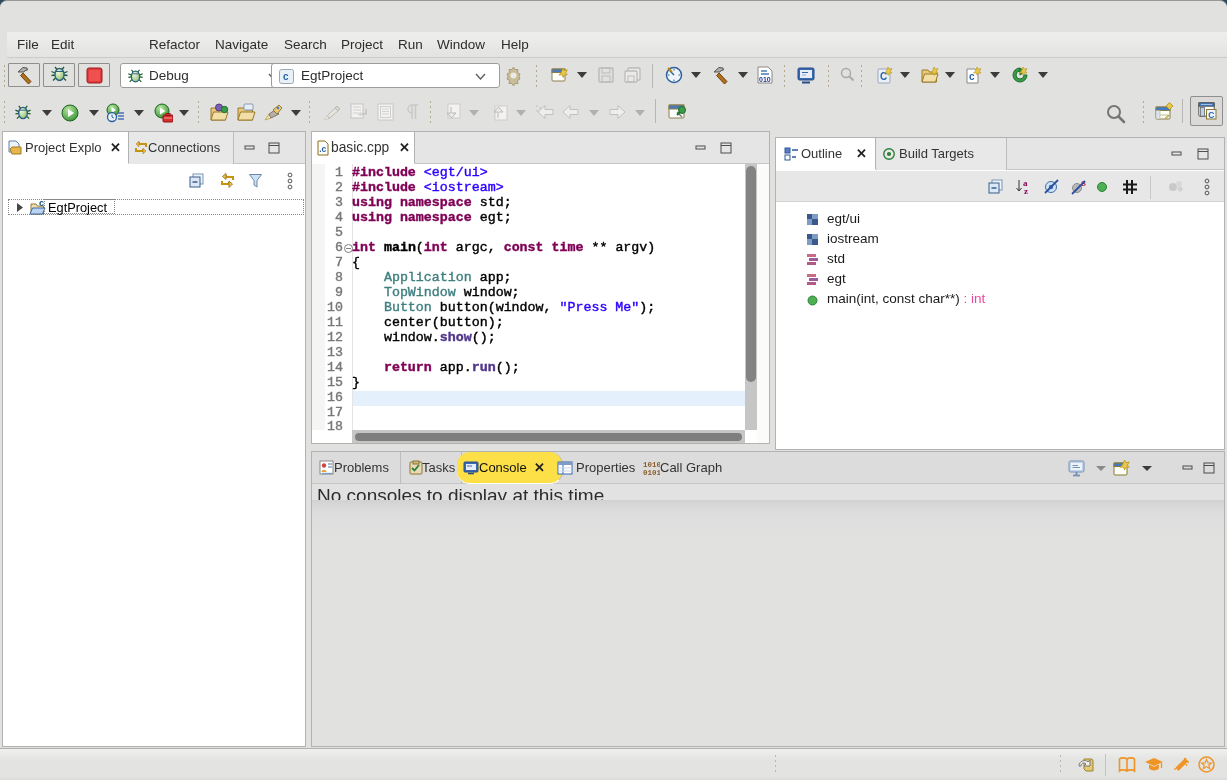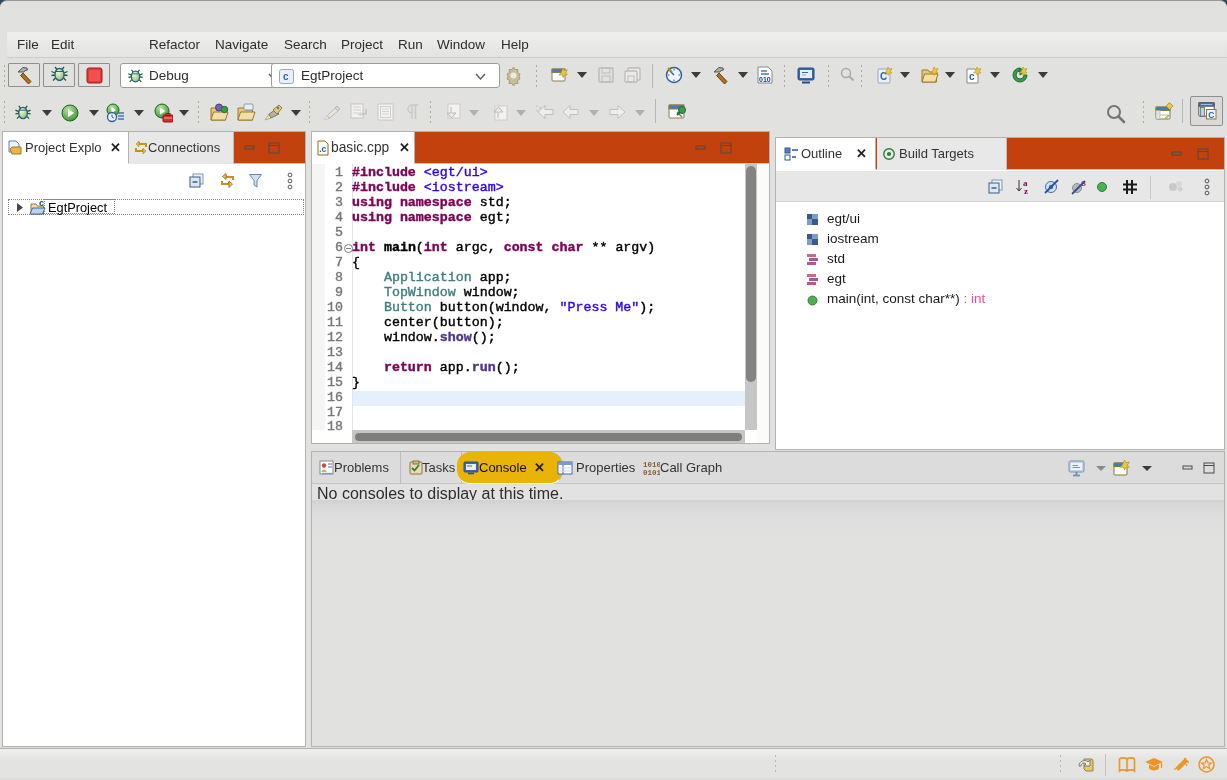--- a/index.html
+++ b/index.html
@@ -17,21 +17,21 @@
 .tbtn { position:absolute; top:5px; width:32px; height:24px; border:1px solid #8f8f8f; border-radius:1px; }
 .combo { position:absolute; top:5px; height:25px; background:#fff; border:1px solid #9c9c9c; border-radius:3px; font-size:13.5px; color:#2d2d2d; }
 .ddarrow { position:absolute; width:0; height:0; border-left:5px solid transparent; border-right:5px solid transparent; border-top:6px solid #3c3c3c; }
 .vsep { position:absolute; width:1px; background:#b9b7b5; }
 .ic { position:absolute; }
 .tabx { font-size:13px; font-weight:bold; color:#222; }
 .dotsep { position:absolute; width:1px; background-image:repeating-linear-gradient(#b3a98c 0 2px, transparent 2px 5px); }
 
 #main { position:absolute; left:0; top:129px; width:1227px; height:618px; background:#e1e1e0; }
 .panel { position:absolute; background:#fff; border:1px solid #b2b2b2; }
-.tabstrip { position:absolute; left:0; top:0; right:0; height:32px; background:#c2410c; border-bottom:1px solid #c6c6c6; }
+.tabstrip { position:absolute; left:0; top:0; right:0; height:32px; background:#e5e5e5; border-bottom:1px solid #c6c6c6; }
 .tab { position:absolute; top:0; height:32px; font-size:13px; color:#333; }
 .tab.active { background:#fff; border-right:1px solid #b2b2b2; border-bottom:1px solid #fff; }
 .minmax { position:absolute; top:8px; }
 
 #editor-content { position:absolute; left:0; top:32px; right:0; bottom:0; background:#fff; font-family:"Liberation Mono", monospace; font-size:13.3px; line-height:14.97px; white-space:pre; -webkit-text-stroke:0.4px; }
 .kw { color:#7f0055; font-weight:bold; }
 .str { color:#2a00ff; }
 .typ { color:#3f7f7f; }
 .mth { color:#50368b; font-weight:bold; }
 
@@ -453,21 +453,21 @@
         <div id="foldcol" style="position:absolute; left:31px; top:0; width:10px; height:266px; border-right:1px solid #e4e4e4;"></div>
         <svg style="position:absolute; left:31.5px; top:80px;" width="10" height="10" viewBox="0 0 10 10">
             <circle cx="4.5" cy="4.5" r="4" fill="#fff" stroke="#808080"></circle>
             <line x1="2" y1="4.5" x2="7" y2="4.5" stroke="#808080"></line>
           </svg>
         <div id="code" style="position:absolute; left:40px; top:2px;"><span class="kw">#include</span> <span class="str">&lt;egt/ui&gt;</span>
 <span class="kw">#include</span> <span class="str">&lt;iostream&gt;</span>
 <span class="kw">using</span> <span class="kw">namespace</span> std;
 <span class="kw">using</span> <span class="kw">namespace</span> egt;
 
-<span class="kw">int</span> <b>main</b>(<span class="kw">int</span> argc, <span class="kw">const</span> <span class="kw">char</span> ** argv)
+<span class="kw">int</span> <b>main</b>(<span class="kw">int</span> argc, <span class="kw">const</span> <span class="kw">time</span> ** argv)
 {
     <span class="typ">Application</span> app;
     <span class="typ">TopWindow</span> window;
     <span class="typ">Button</span> button(window, <span class="str">"Press Me"</span>);
     center(button);
     window.<span class="mth">show</span>();
 
     <span class="kw">return</span> app.<span class="mth">run</span>();
 }</div>
         
@@ -596,21 +596,21 @@
           <span style="position:absolute;left:22px;top:8px;">Problems</span>
         </div>
         <div class="tab" style="left:89px; width:61px; border-right:1px solid #bcbcbc;">
           <svg style="position:absolute;left:7px;top:8px;" width="16" height="16" viewBox="0 0 16 16">
               <rect x="2" y="2" width="12" height="12" rx="1" fill="#e8d9b8" stroke="#8d742e"></rect>
               <rect x="5" y="1" width="6" height="3" fill="#c9b88a" stroke="#8d742e"></rect>
               <path d="M4 8 l2.5 2.5 L11 5" fill="none" stroke="#2c8038" stroke-width="1.8"></path>
             </svg>
           <span style="position:absolute;left:21px;top:8px;">Tasks</span>
         </div>
-        <div class="tab active" style="left:145px; width:106px; background:#eab308; border-right:1px solid #bcbcbc;border-radius:13px;">
+        <div class="tab active" style="left:145px; width:106px; background:#fde047; border-right:1px solid #bcbcbc;border-radius:13px;">
           <svg style="position:absolute;left:6px;top:8px;" width="16" height="16" viewBox="0 0 16 16">
               <rect x="1" y="2" width="14" height="10" rx="1" fill="#3968b0" stroke="#2a4f88"></rect>
               <rect x="3" y="4" width="10" height="6" fill="#e8eef8"></rect>
               <line x1="4" y1="6" x2="9" y2="6" stroke="#3968b0"></line>
               <line x1="5" y1="13.5" x2="11" y2="13.5" stroke="#2a4f88" stroke-width="1.6"></line>
             </svg>
           <span style="position:absolute;left:22px;top:8px;color:#111;">Console</span>
           <span class="tabx" style="position:absolute;left:77px;top:8px;">✕</span>
         </div>
         <div class="tab" style="left:240px; width:95px;">
@@ -648,21 +648,21 @@
         <div class="ddarrow" style="right:72px;top:14px;border-top-width:5.5px;border-left-width:5px;border-right-width:5px;"></div>
         <div class="minmax" style="right:30px;"><svg width="12" height="12">
               <rect x="1" y="4" width="9" height="3" fill="none" stroke="#4d4d4d"></rect>
             </svg></div>
         <div class="minmax" style="right:9px;"><svg width="12" height="12">
               <rect x="1" y="1" width="10" height="10" fill="none" stroke="#4d4d4d"></rect>
               <line x1="1" y1="3.5" x2="11" y2="3.5" stroke="#4d4d4d"></line>
             </svg></div>
       </div>
       <div style="position:absolute;left:0;top:33px;right:0;height:15px;background:#e2e2e2;">
-        <span style="position:absolute;left:5px;top:0px;font-size:16px;color:#2d2d2d;text-decoration:underline;">No consoles to display at this time.</span>
+        <span style="position:absolute;left:5px;top:0px;font-size:19px;color:#2d2d2d;text-decoration:underline;">No consoles to display at this time.</span>
       </div>
       <div style="position:absolute;left:0;top:48px;right:0;bottom:0;background:linear-gradient(#d2d2d2,#dedede 14px,#e1e1e0 40px);"></div>
     </div>
   </div>
   <div id="statusbar">
     <div class="dotsep" style="left:775px;top:6px;height:20px;background-image:repeating-linear-gradient(#b9b7b5 0 2px, transparent 2px 5px);"></div>
     <div class="dotsep" style="left:1060px;top:6px;height:20px;background-image:repeating-linear-gradient(#b9b7b5 0 2px, transparent 2px 5px);"></div>
     <svg style="position:absolute;left:1076px;top:7px;" width="19" height="18" viewBox="0 0 19 18">
         <path d="M8 3 h7 a2 2 0 0 1 2 2 v10 h-7 l-2 -2z" fill="#e3c96f" stroke="#9a8336"></path>
         <path d="M3 10 c0 -5 6 -7 9 -4 l2 -2 v6 h-6 l2 -2 c-2 -2 -5 -1 -5 2z" fill="#f2f2f2" stroke="#777"></path>

